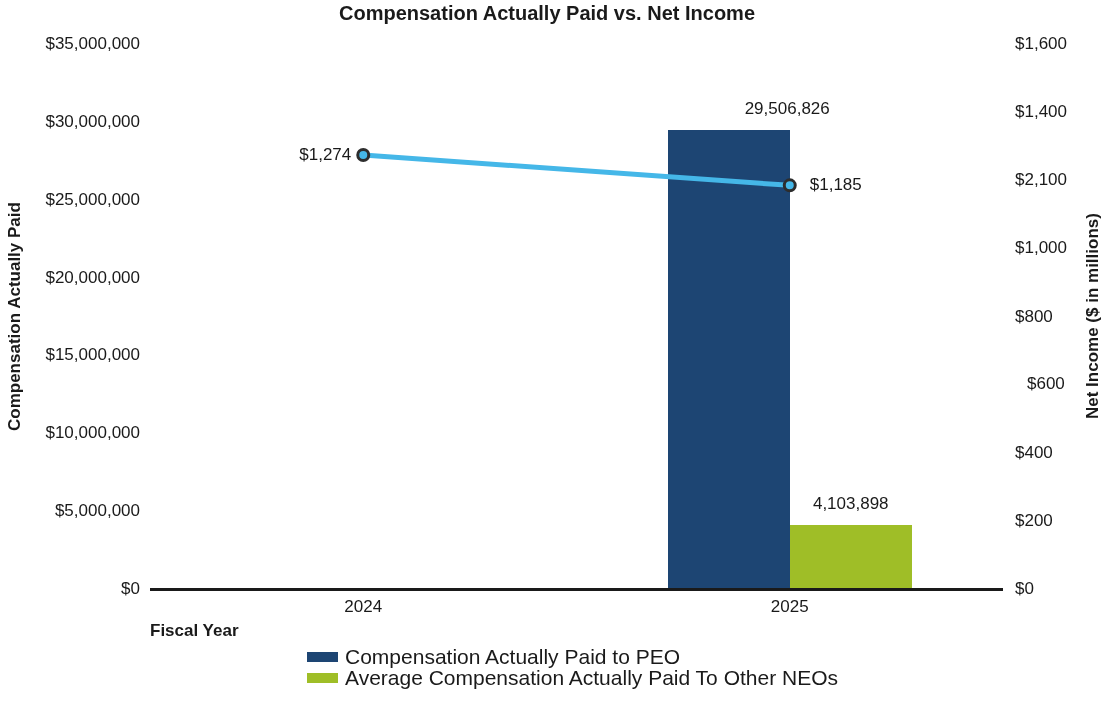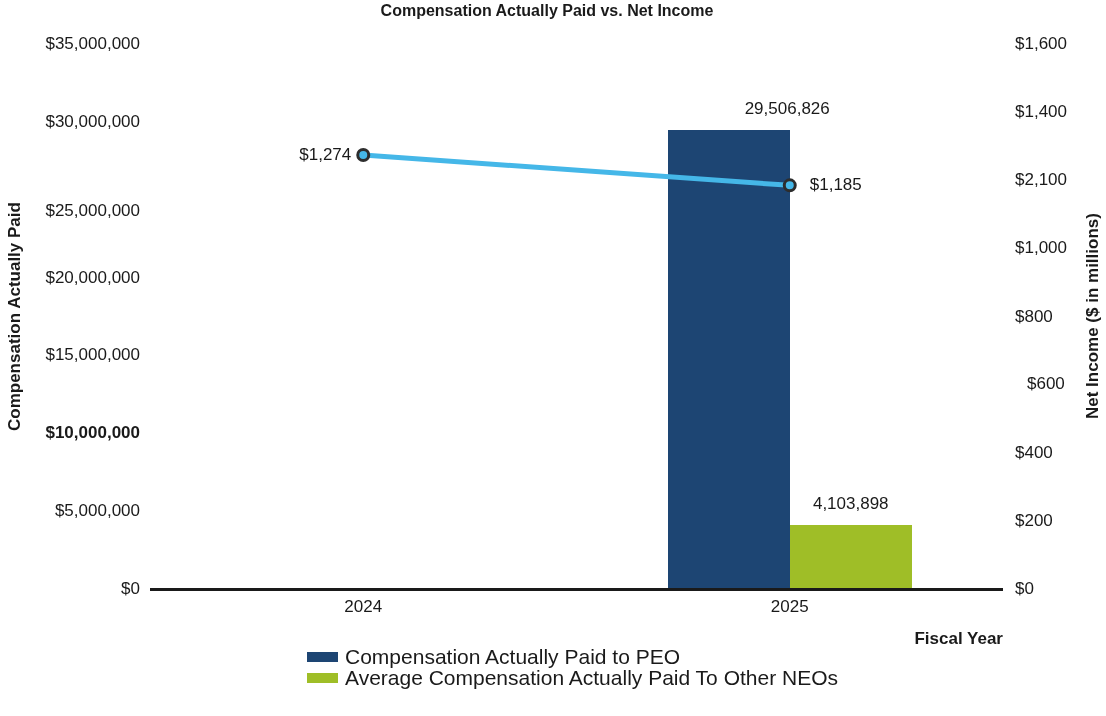--- a/index.html
+++ b/index.html
@@ -2,42 +2,42 @@
 <html><head>
 <meta charset="utf-8">
 <style>
   html,body{margin:0;padding:0;background:#ffffff;}
   .chart-wrap{
     position:relative;width:1106px;height:716px;background:#ffffff;overflow:hidden;
     font-family:"Liberation Sans",sans-serif;color:#1a1a1a;
   }
   .chart-title{
     position:absolute;left:0;right:12px;top:2px;text-align:center;
-    font-size:16px;font-weight:bold;color:#1a1a1a;
+    font-size:20px;font-weight:bold;color:#1a1a1a;
   }
   .axis-title{
     position:absolute;top:44px;height:545px;width:22px;
     writing-mode:vertical-rl;transform:rotate(180deg);
     display:flex;align-items:center;justify-content:center;
     font-size:17px;font-weight:bold;white-space:nowrap;
   }
   .axis-title-left{left:4px;}
   .axis-title-right{left:1082px;}
   .tick-y{position:absolute;font-size:17px;height:22px;line-height:22px;}
   #left-ticks .tick-y{left:0;width:140px;text-align:right;}
   #right-ticks .tick-y{left:1015px;width:90px;text-align:left;}
   .bar{position:absolute;}
   .bar-label{position:absolute;font-size:17px;height:20px;line-height:20px;text-align:center;}
   #line-layer{position:absolute;left:0;top:0;width:1106px;height:716px;pointer-events:none;}
   .point-label{position:absolute;font-size:17px;height:22px;line-height:22px;}
   .x-axis-line{position:absolute;left:150px;top:588px;width:853px;height:3px;background:#1a1a1a;}
   .tick-x{position:absolute;top:597px;width:120px;height:20px;line-height:20px;text-align:center;font-size:17px;}
   .x-axis-title{
     position:absolute;left:150px;width:853px;top:621px;height:20px;line-height:20px;
-    text-align:right;font-size:17px;font-weight:bold;margin-top:8px;
+    text-align:left;font-size:17px;font-weight:bold;
   }
   #legend{position:absolute;left:307px;top:646px;}
   .legend-row{display:flex;align-items:center;height:21px;}
   .legend-swatch{width:31px;height:10px;margin-right:7px;flex:0 0 auto;}
   .legend-line{position:relative;width:41px;height:13px;margin-left:-5px;margin-right:2px;flex:0 0 auto;}
   .legend-line-bar{position:absolute;left:0;right:0;top:4px;height:5px;border-radius:2px;}
   .legend-line-dot{
     position:absolute;left:50%;top:0;margin-left:-6.5px;width:7px;height:7px;
     border:3px solid #2d2d2d;border-radius:50%;background:#45b7e8;box-sizing:content-box;
   }
@@ -46,24 +46,24 @@
 </head>
 <body>
 
 <div class="chart-wrap">
   <div class="chart-title">Compensation Actually Paid vs. Net Income</div>
   <div class="axis-title axis-title-left">Compensation Actually Paid</div>
   <div class="axis-title axis-title-right">Net Income ($ in millions)</div>
   <div id="left-ticks">
       <div class="tick-y" style="top: 578px;">$0</div>
       <div class="tick-y" style="top: 500.143px;">$5,000,000</div>
-      <div class="tick-y" style="top: 422.286px; font-weight: bold;">$10,000,000</div>
+      <div class="tick-y" style="top: 422.286px;">$10,000,000</div>
       <div class="tick-y" style="top: 344.429px;">$15,000,000</div>
       <div class="tick-y" style="top: 266.571px;">$20,000,000</div>
-      <div class="tick-y" style="top: 188.714px; margin-top: 11px;">$25,000,000</div>
+      <div class="tick-y" style="top: 188.714px;">$25,000,000</div>
       <div class="tick-y" style="top: 110.857px;">$30,000,000</div>
       <div class="tick-y" style="top: 33px;">$35,000,000</div>
     </div>
   <div id="right-ticks">
       <div class="tick-y" style="top: 578px;">$0</div>
       <div class="tick-y" style="top: 509.875px;">$200</div>
       <div class="tick-y" style="top: 441.75px;">$400</div>
       <div class="tick-y" style="top: 373px; margin-left: 12px;">$600</div>
       <div class="tick-y" style="top: 305.5px;">$800</div>
       <div class="tick-y" style="top: 237.375px;">$1,000</div>

